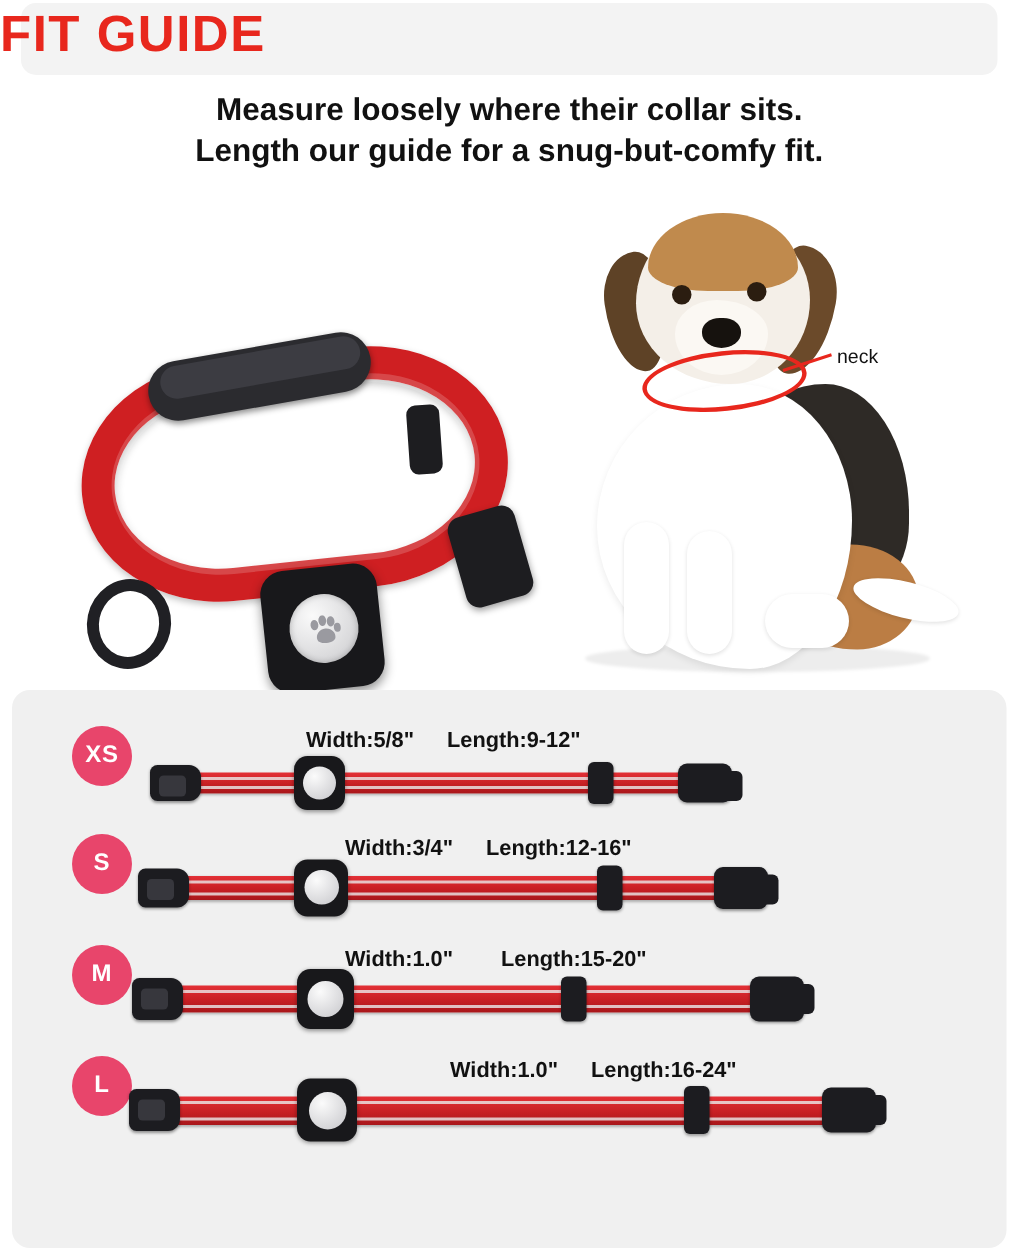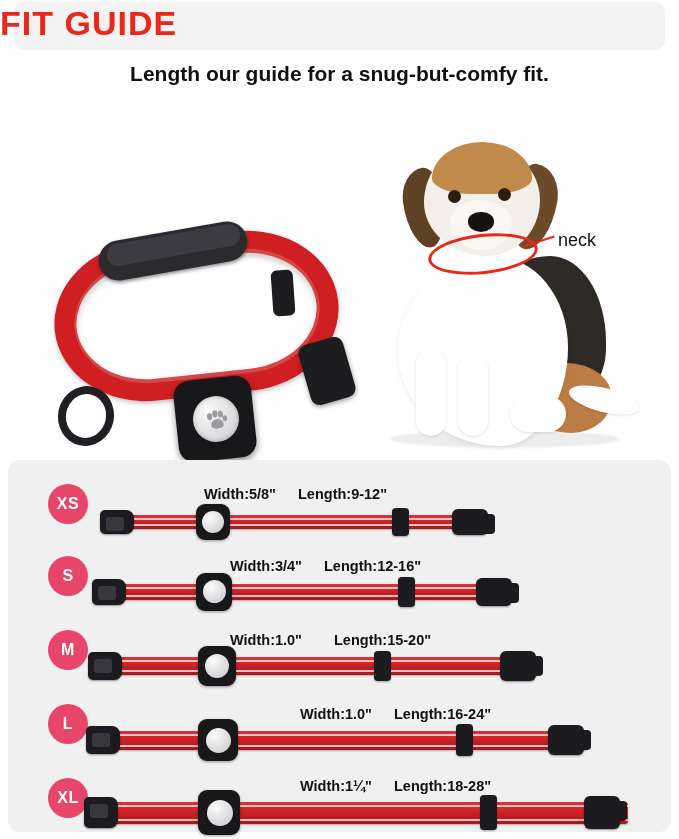--- a/index.html
+++ b/index.html
@@ -320,21 +320,21 @@
     width: 34px;
     height: 2px;
     background: #e8271d;
     transform: rotate(-18deg);
     transform-origin: left center;
   }
   .neck-label {
     position: absolute;
     left: 186px;
     top: 92px;
-    font-size: 18px;
+    font-size: 13px;
     color: #111;
   }
 
   
   .size-panel {
     position: absolute;
     left: 8px;
     top: 460px;
     width: 663px;
     height: 372px;
@@ -464,20 +464,21 @@
     white-space: nowrap;
   }
   .dims .gap { display: inline-block; width: 22px; }
 </style>
 </head>
 <body>
 
 <div class="header-band"></div>
 <div class="fit-title">FIT GUIDE</div>
 <div class="subtitle">
+  <div>Measure loosely where their collar sits.</div>
   <div>Length our guide for a snug-but-comfy fit.</div>
 </div>
 
 <div class="photo-area">
 
   <div class="collar-photo">
     <div class="loop-outer"></div>
     <div class="loop-inner-shade"></div>
     <div class="pad"></div>
     <div class="pad-top"></div>
@@ -579,28 +580,13 @@
       <div class="mini-strap" style="left:16px; width:486px; height:19px; top:1px;"></div>
       <div class="mini-buckle-l" style="top:-4px; height:28px;"></div>
       <div class="mini-holder" style="left:112px; top:-11px; width:40px; height:42px;">
         <div class="mini-disc" style="left:8px; top:9px; width:25px; height:25px;"></div>
       </div>
       <div class="mini-slider" style="left:370px; top:-6px; height:32px;"></div>
       <div class="mini-buckle-r" style="left:462px; top:-5px; height:30px;"></div>
     </div>
   </div>
 
-  <div class="size-row" style="top:304px;">
-    <div class="badge">XL</div>
-    <div class="dims" style="left:292px; top:14px;">
-      <span>Width:1¼"</span><span class="gap"></span><span>Length:18-28"</span>
-    </div>
-    <div class="collar-mini" style="left:76px; top:38px; width:560px;">
-      <div class="mini-strap" style="left:16px; width:528px; height:22px; top:0px;"></div>
-      <div class="mini-buckle-l" style="top:-5px; height:31px;"></div>
-      <div class="mini-holder" style="left:114px; top:-12px; width:42px; height:45px;">
-        <div class="mini-disc" style="left:9px; top:10px; width:26px; height:26px;"></div>
-      </div>
-      <div class="mini-slider" style="left:396px; top:-7px; height:35px;"></div>
-      <div class="mini-buckle-r" style="left:500px; top:-6px; height:33px;"></div>
-    </div>
-  </div>
 </div>
 
 </body></html>

